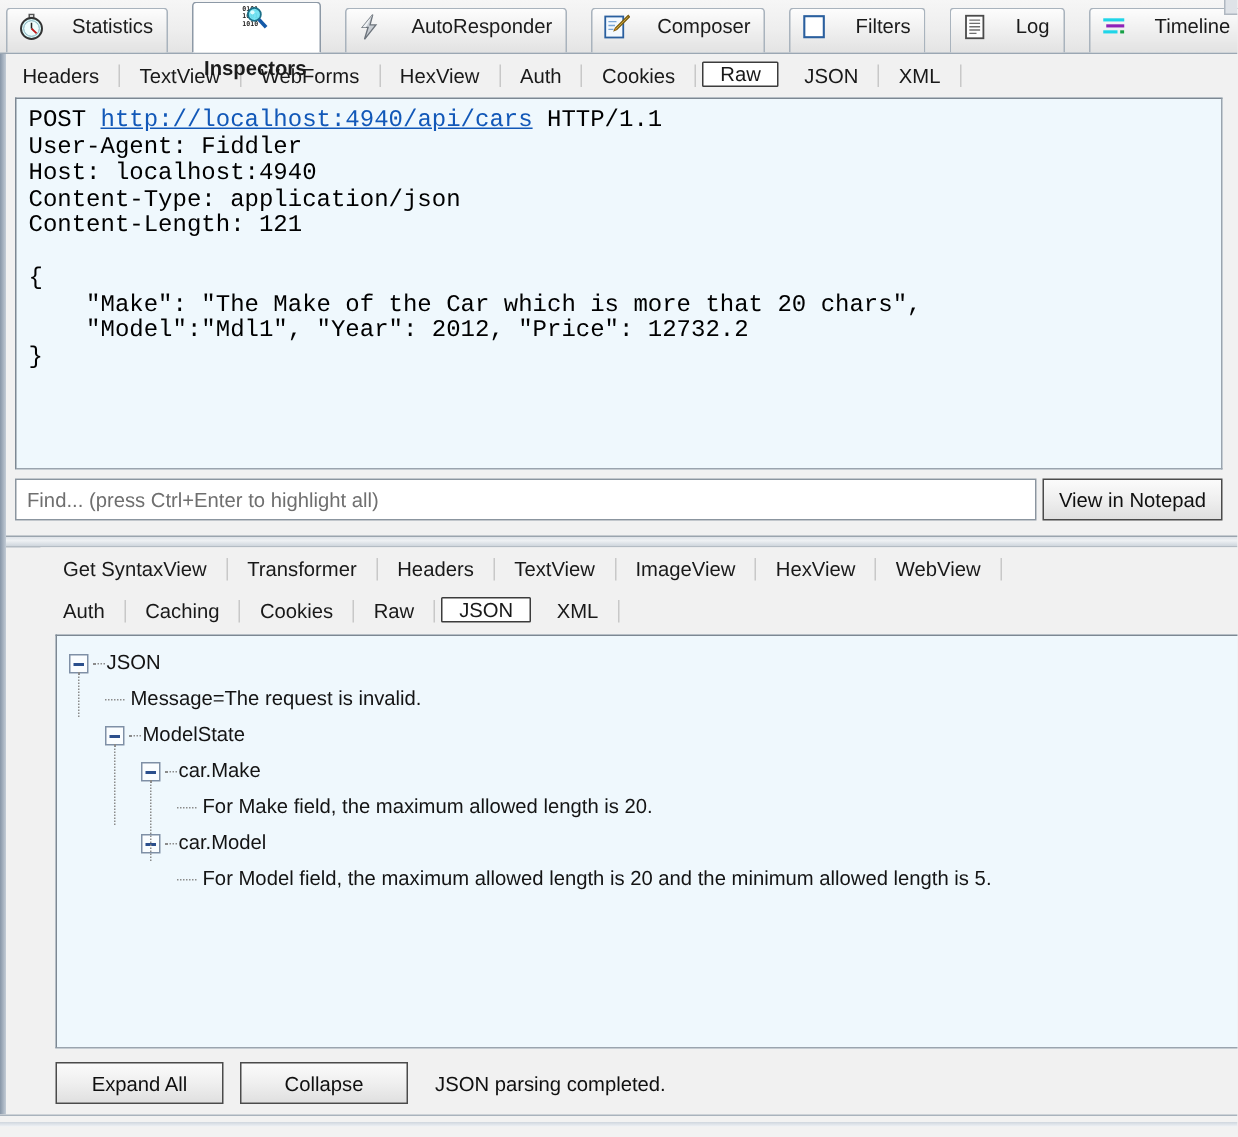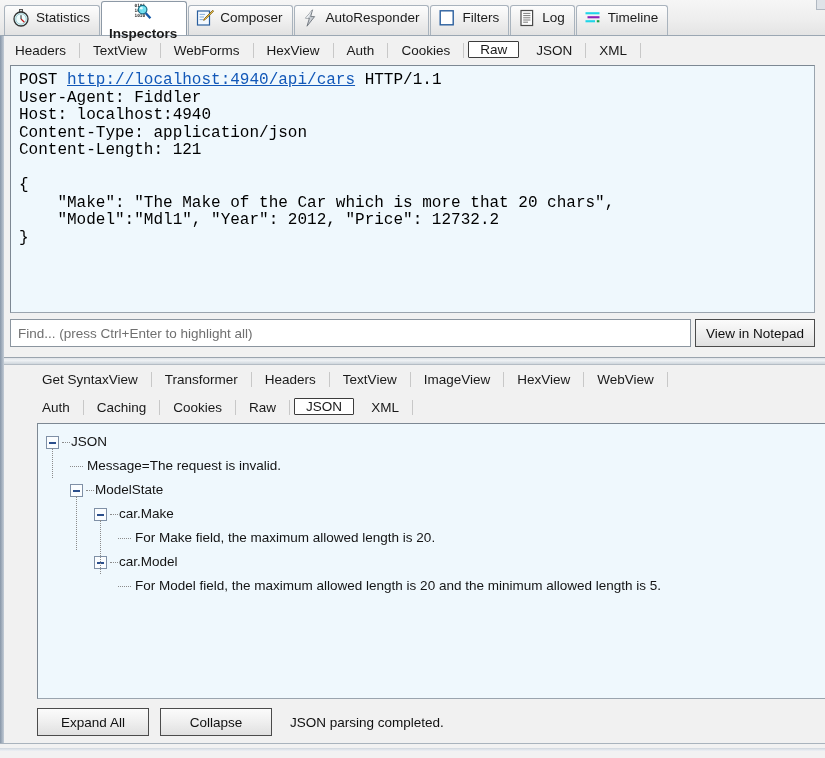--- a/index.html
+++ b/index.html
@@ -24,23 +24,23 @@
     width: 825px; height: 36px;
     background: linear-gradient(to bottom,#f6f6f6 0%, #eeeeee 55%, #e4e4e4 100%);
     border-bottom: 1px solid #9ba7b3;
     display: flex;
     align-items: flex-end;
     padding-left: 4px;
   }
   .mtab {
     height: 30px;
     display: flex; align-items: center;
-    gap: 6px;
+    gap: 18px;
     padding: 0 9px 6px 7px;
-    margin-right: 1px;
+    margin-right: 16px;
     border: 1px solid #a9b3bd;
     border-bottom: none;
     border-radius: 3px 3px 0 0;
     background: linear-gradient(to bottom,#fdfdfd 0%,#f0f0f0 48%,#e2e2e2 100%);
     white-space: nowrap;
     font-size: 13.5px;
     color: #1b1b1b;
     cursor: default;
     position: relative;
   }
@@ -269,35 +269,35 @@
             <text x="0.5" y="10" font-size="4.4" font-family="DejaVu Sans Mono, monospace" fill="#1d1d1d">1001</text>
             <text x="0.5" y="15" font-size="4.4" font-family="DejaVu Sans Mono, monospace" fill="#1d1d1d">1010</text>
             <circle cx="8.6" cy="7.6" r="4.3" fill="#6fe2f2" fill-opacity="0.95" stroke="#1b6f87" stroke-width="1.2"></circle>
             <circle cx="7.3" cy="6.2" r="1.4" fill="#e8feff" fill-opacity="0.9"></circle>
             <line x1="11.6" y1="11" x2="16.4" y2="16.2" stroke="#1459a8" stroke-width="2.4"></line>
           </svg></span>
         <span>Inspectors</span>
       </div>
       <div class="mtab">
         <span class="ico"><svg width="18" height="18" viewBox="0 0 18 18">
+            <path d="M10.5 0.8 L3.6 9.2 L7.4 9.2 L5.0 17.2 L12.6 7.6 L8.7 7.6 Z" fill="#c9ced4" stroke="#6d747c" stroke-width="0.9"></path>
+            <path d="M10.5 0.8 L3.6 9.2 L6.0 9.2 Z" fill="#eef1f4"></path>
+          </svg></span>
+        <span>AutoResponder</span>
+      </div>
+      <div class="mtab">
+        <span class="ico"><svg width="18" height="18" viewBox="0 0 18 18">
             <rect x="1.5" y="2" width="12" height="14" fill="#f3f9ff" stroke="#2a5f9e" stroke-width="1.2"></rect>
             <line x1="3.6" y1="5.4" x2="9" y2="5.4" stroke="#7aa6d6" stroke-width="0.9"></line>
             <line x1="3.6" y1="8" x2="8" y2="8" stroke="#7aa6d6" stroke-width="0.9"></line>
             <line x1="3.6" y1="10.6" x2="7" y2="10.6" stroke="#7aa6d6" stroke-width="0.9"></line>
             <path d="M16.8 1.3 L17.6 2.2 L9.2 10.6 L7.6 11.3 L8.3 9.7 Z" fill="#ffd75e" stroke="#7a5c10" stroke-width="0.9"></path>
             <path d="M7.6 11.3 L8.3 9.7 L9.2 10.6 Z" fill="#d07b12"></path>
           </svg></span>
         <span>Composer</span>
-      </div>
-      <div class="mtab">
-        <span class="ico"><svg width="18" height="18" viewBox="0 0 18 18">
-            <path d="M10.5 0.8 L3.6 9.2 L7.4 9.2 L5.0 17.2 L12.6 7.6 L8.7 7.6 Z" fill="#c9ced4" stroke="#6d747c" stroke-width="0.9"></path>
-            <path d="M10.5 0.8 L3.6 9.2 L6.0 9.2 Z" fill="#eef1f4"></path>
-          </svg></span>
-        <span>AutoResponder</span>
       </div>
       <div class="mtab">
         <span class="ico"><svg width="18" height="18" viewBox="0 0 18 18">
             <rect x="2.2" y="1.8" width="13" height="14" fill="#ffffff" stroke="#2a5f9e" stroke-width="1.4"></rect>
           </svg></span>
         <span>Filters</span>
       </div>
       <div class="mtab">
         <span class="ico"><svg width="18" height="18" viewBox="0 0 18 18">
             <rect x="3" y="1.5" width="11.6" height="15" fill="#fdfdfd" stroke="#4a4a4a" stroke-width="1.2"></rect>

